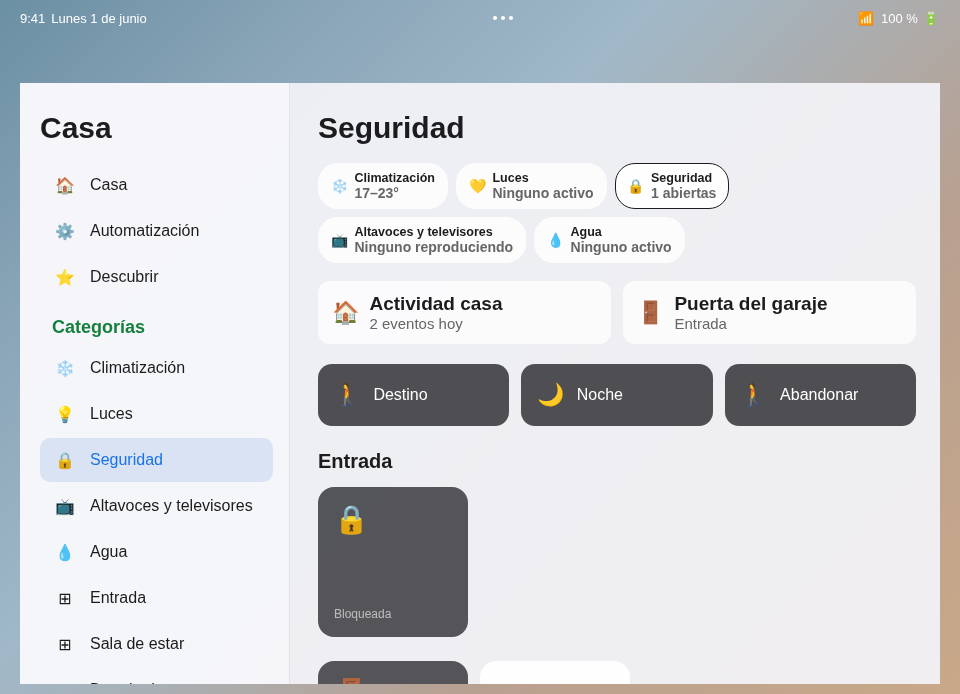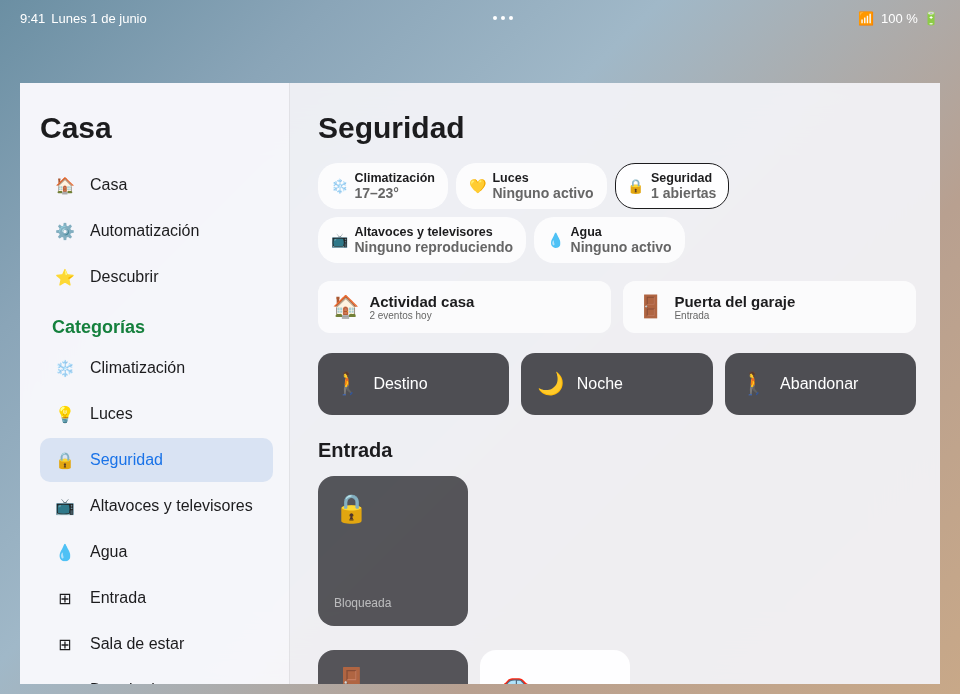--- a/index.html
+++ b/index.html
@@ -144,22 +144,22 @@
       display: flex;
       align-items: center;
       gap: 10px;
       background: rgba(255,255,255,0.75);
       border-radius: 12px;
       padding: 12px 14px;
       flex: 1;
       cursor: pointer;
     }
     .summary-card .s-icon { font-size: 22px; }
-    .summary-card .s-text { font-size: 15px; font-weight: 600; color: #1c1c1e; }
-    .summary-card .s-sub { font-size: 10px; color: #666; }
+    .summary-card .s-text { font-size: 19px; font-weight: 600; color: #1c1c1e; }
+    .summary-card .s-sub { font-size: 15px; color: #666; }
 
     
     .scene-row {
       display: flex;
       gap: 12px;
       margin-bottom: 24px;
     }
     .scene-btn {
       flex: 1;
       background: rgba(50, 50, 55, 0.85);

